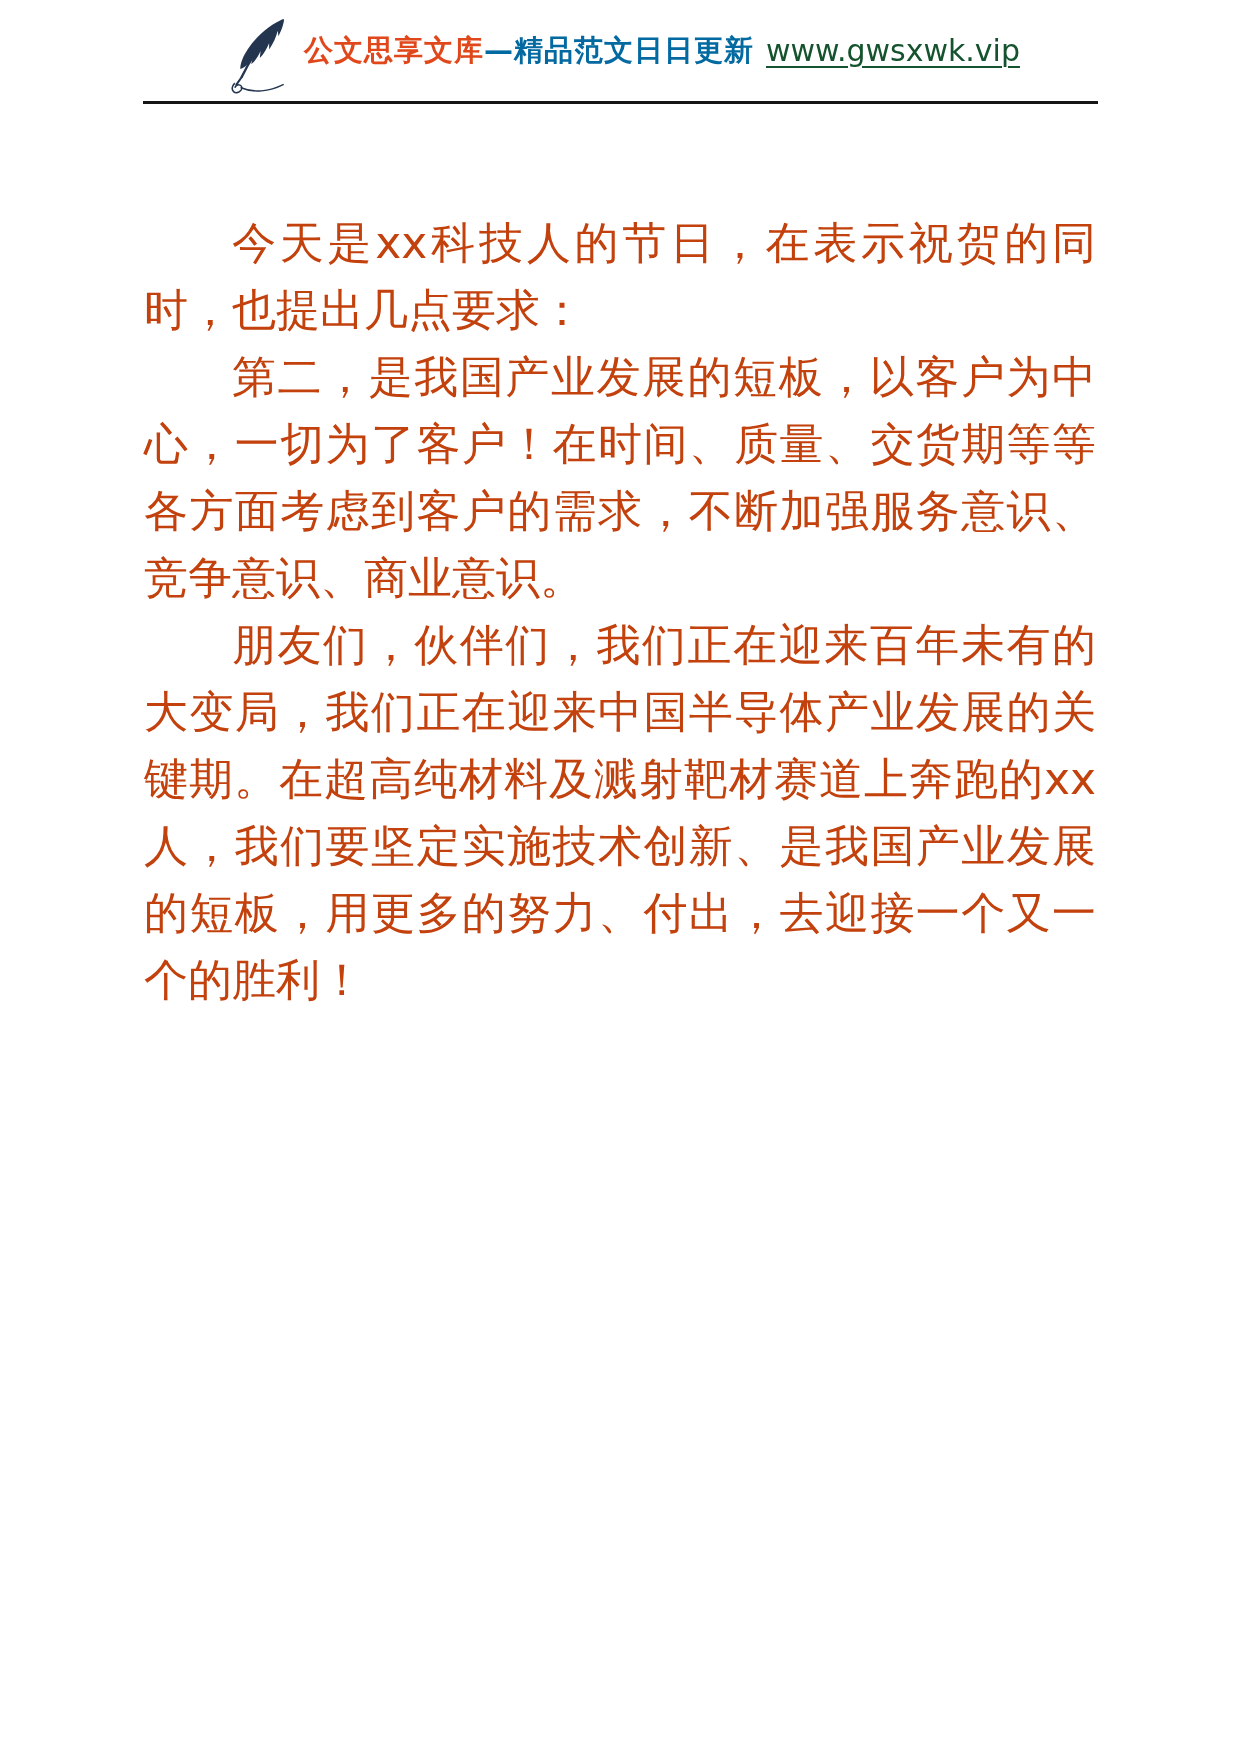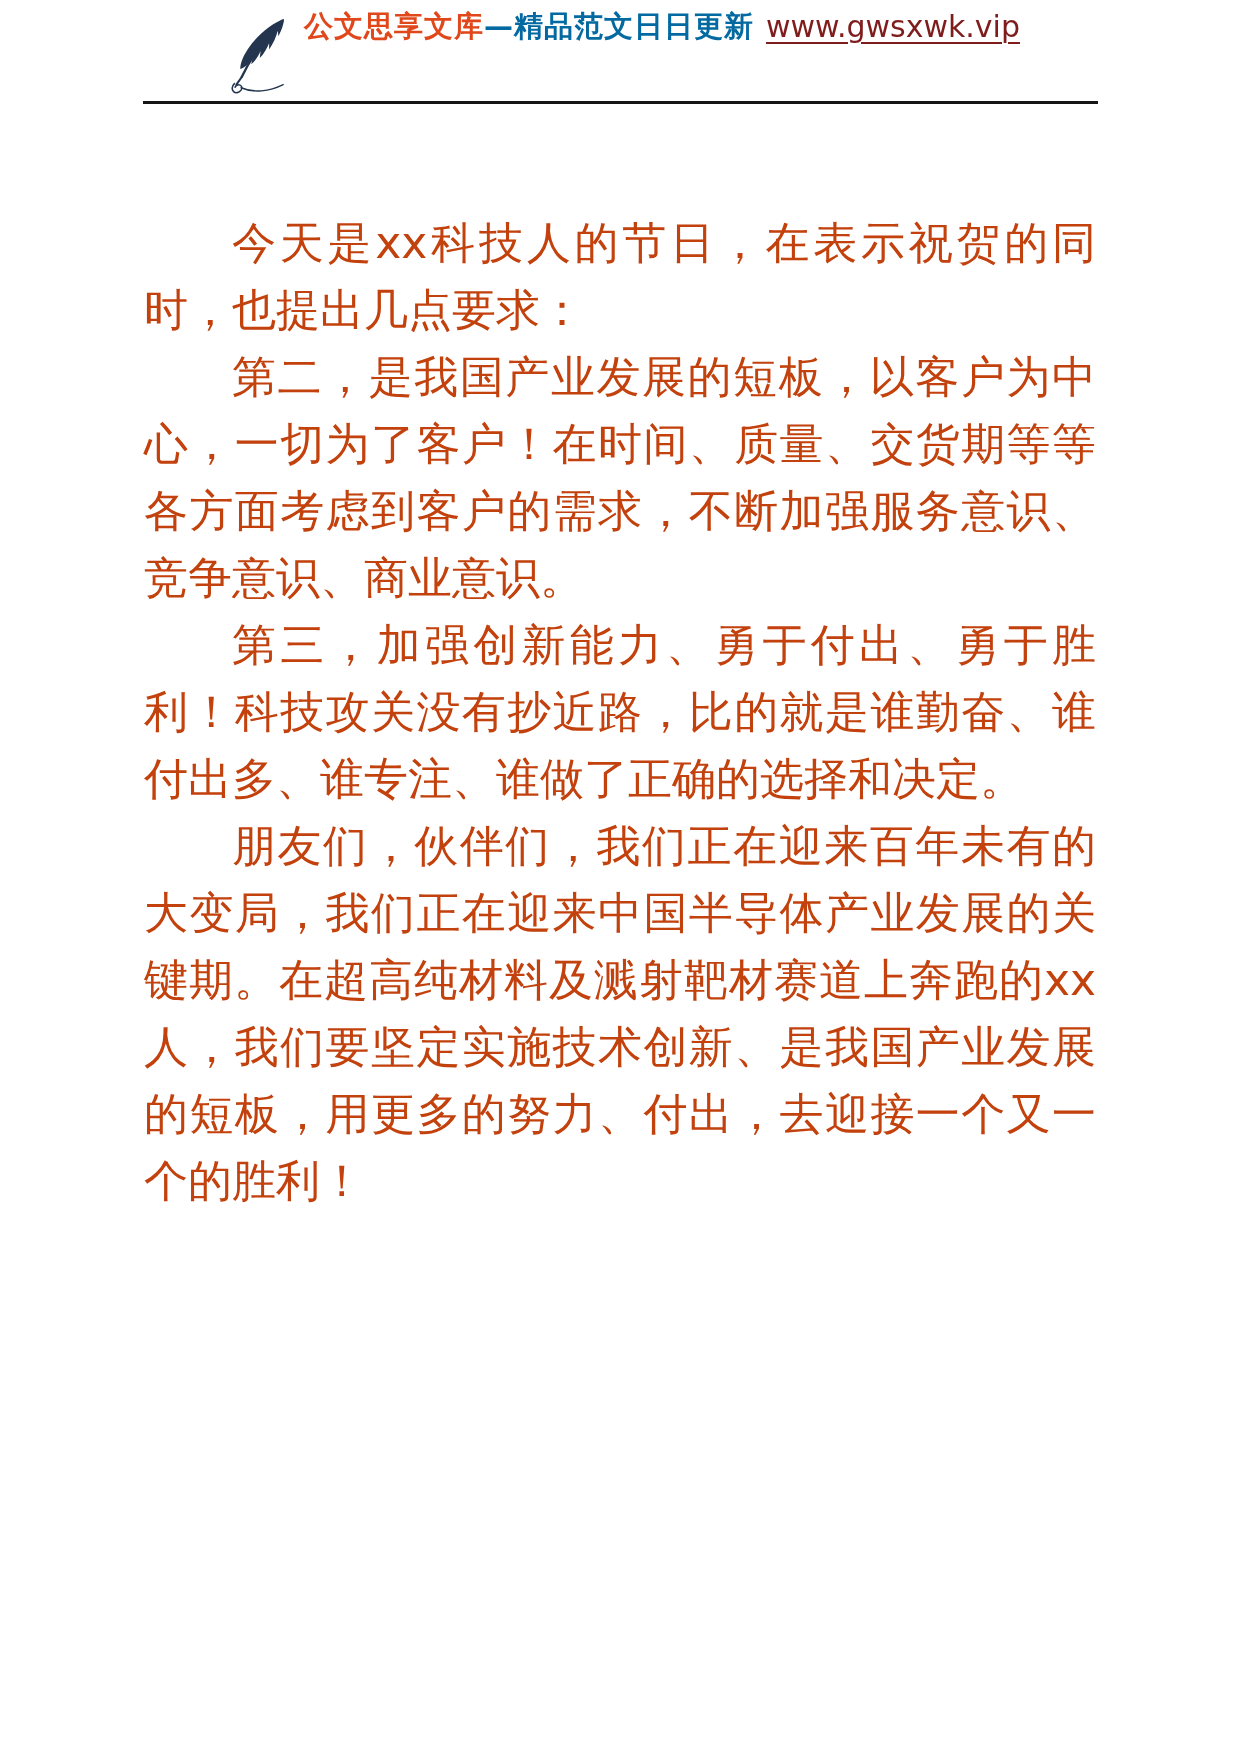--- a/index.html
+++ b/index.html
@@ -9,21 +9,21 @@
     height:1754px;
     margin:0 auto;
     background:#ffffff;
     overflow:hidden;
     font-family:"DejaVu Sans","Liberation Sans",sans-serif;
   }
   
   .header{
     display:flex;
     justify-content:center;
-    align-items:flex-start;
+    align-items:center;
     padding-top:12px;
     height:86px;
   }
   .logo{
     width:78px;
     height:86px;
     flex:0 0 auto;
     margin-right:6px;
     display:block;
   }
@@ -88,25 +88,24 @@
       <svg viewBox="0 0 100 100" xmlns="http://www.w3.org/2000/svg" aria-hidden="true">
         <path d="M82,4 C66,10 48,24 36,42 C30,51 26,60 26,68 C33,66 38,60 42,53 L40,62 C45,58 49,52 52,45 L51,54 C56,49 60,42 63,35 L63,43 C68,36 72,27 74,19 L75,26 C79,18 82,10 82,4 Z" fill="#24354F"></path>
         <path d="M80,6 C60,26 42,48 28,78" stroke="#24354F" stroke-width="3" fill="none" stroke-linecap="round"></path>
         <path d="M28,78 L21,88" stroke="#24354F" stroke-width="2.5" fill="none" stroke-linecap="round"></path>
         <path d="M19,86 c-9,9 2,17 8,9 c4,-6 -5,-10 -8,-3" stroke="#24354F" stroke-width="2" fill="none"></path>
         <path d="M27,92 c16,7 36,5 54,-4" stroke="#24354F" stroke-width="1.8" fill="none" stroke-linecap="round"></path>
       </svg>
     </span>
     <span class="brand" style="color: rgb(224, 72, 27);">公文思享文库</span>
     <span class="tagline" style="color: #0369a1;">—精品范文日日更新</span>
-    <a class="url" style="color: #7f1d1d;">www.gwsxwk.vip</a>
+    <a class="url" style="color: #14532d;">www.gwsxwk.vip</a>
   </header>
 
   <hr class="divider" style="border-top-color: rgb(22, 22, 22);">
 
   <main class="content">
       <p class="para">今天是xx科技人的节日，在表示祝贺的同时，也提出几点要求：</p>
       <p class="para">第二，是我国产业发展的短板，以客户为中心，一切为了客户！在时间、质量、交货期等等各方面考虑到客户的需求，不断加强服务意识、竞争意识、商业意识。</p>
-      <p class="para">第三，加强创新能力、勇于付出、勇于胜利！科技攻关没有抄近路，比的就是谁勤奋、谁付出多、谁专注、谁做了正确的选择和决定。</p>
       <p class="para">朋友们，伙伴们，我们正在迎来百年未有的大变局，我们正在迎来中国半导体产业发展的关键期。在超高纯材料及溅射靶材赛道上奔跑的xx人，我们要坚定实施技术创新、是我国产业发展的短板，用更多的努力、付出，去迎接一个又一个的胜利！</p>
     </main>
 
 </div>
 
 </body></html>

